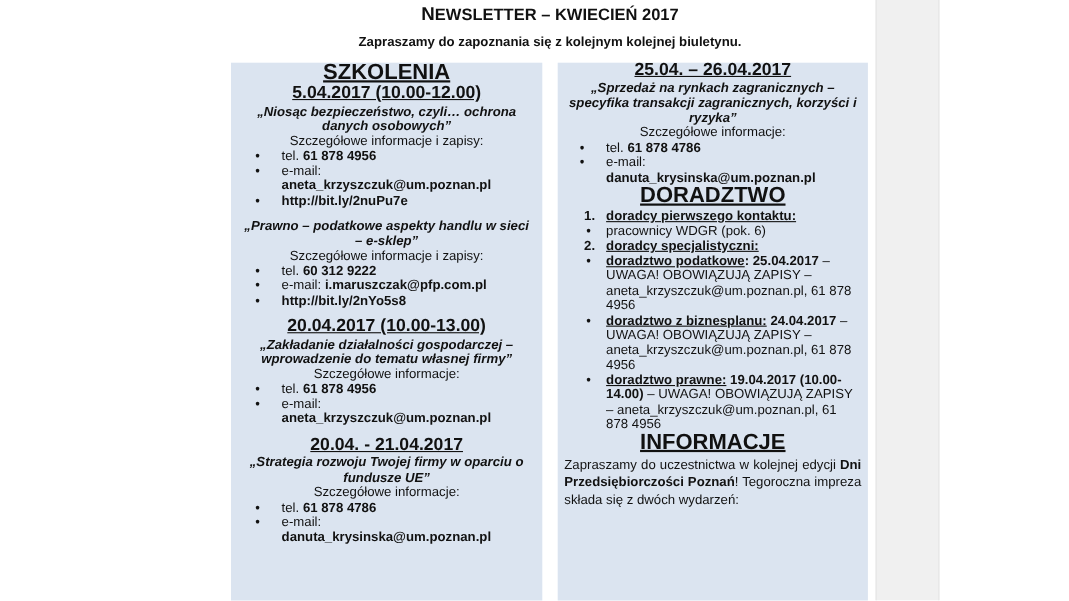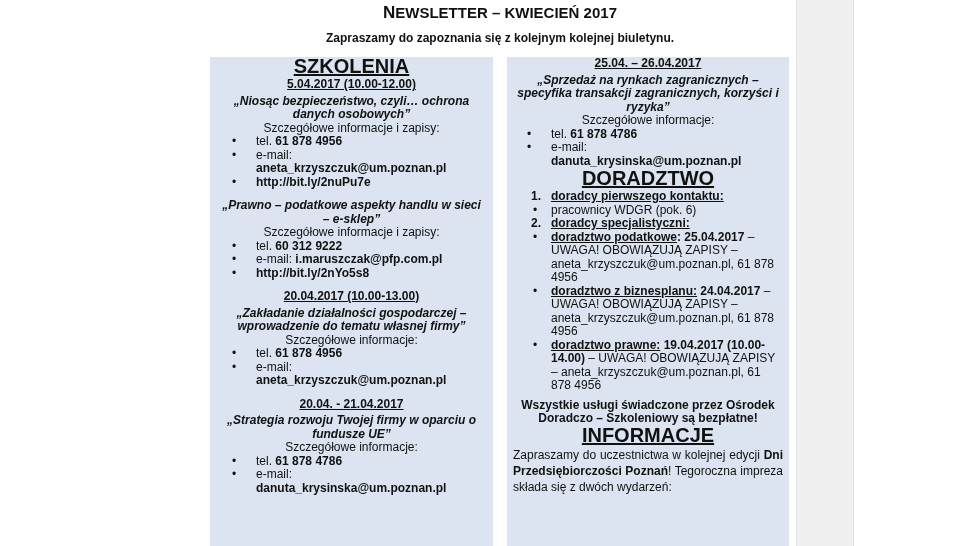--- a/index.html
+++ b/index.html
@@ -21,21 +21,21 @@
     font-size:12px; line-height:13.5px; box-sizing:border-box;
   }
   .col-left { left:210px; width:283px; padding:0 8px; }
   .col-right { left:507px; width:282px; padding:0 6px; }
   .sec-head {
     text-align:center; font-weight:bold; text-decoration:underline;
     font-size:20px; line-height:17px; margin:1px 0 3px;
   }
   .date {
     text-align:center; font-weight:bold; text-decoration:underline;
-    font-size:12px; margin:0 0 3px;
+    font-size:16px; margin:0 0 3px;
   }
   .event-title {
     text-align:center; font-weight:bold; font-style:italic;
   }
   .info-label { text-align:center; }
   ul.contacts { list-style:none; margin:0 0 6px; padding:0; }
   ul.contacts li { position:relative; padding-left:38px; }
   ul.contacts li::before {
     content:"\2022"; position:absolute; left:14px; top:0;
   }
@@ -120,19 +120,18 @@
 
   <div class="sec-head">DORADZTWO</div>
   <ul class="adv-list" style="margin-top:2px">
     <li class="num" data-num="1."><span class="u">doradcy pierwszego kontaktu:</span></li>
     <li class="bul">pracownicy WDGR (pok. 6)</li>
     <li class="num" data-num="2."><span class="u">doradcy specjalistyczni:</span></li>
     <li class="bul"><span class="u">doradztwo podatkowe</span><b>: </b><b>25.04.2017</b><span> – UWAGA! OBOWIĄZUJĄ ZAPISY – aneta_krzyszczuk@um.poznan.pl, 61 878 4956</span></li>
     <li class="bul"><span class="u">doradztwo z biznesplanu:</span><span> </span><b>24.04.2017</b><span> – UWAGA! OBOWIĄZUJĄ ZAPISY – aneta_krzyszczuk@um.poznan.pl, 61 878 4956</span></li>
     <li class="bul"><span class="u">doradztwo prawne:</span><span> </span><b>19.04.2017 (10.00-14.00)</b><span> – UWAGA! OBOWIĄZUJĄ ZAPISY – aneta_krzyszczuk@um.poznan.pl, 61 878 4956</span></li>
   </ul>
-  <div class="free">Wszystkie usługi świadczone przez Ośrodek Doradczo – Szkoleniowy są bezpłatne!</div>
 
   <div class="sec-head">INFORMACJE</div>
   <div class="info-text"><span>Zapraszamy do uczestnictwa w kolejnej edycji </span><b>Dni Przedsiębiorczości Poznań</b><span>! Tegoroczna impreza składa się z dwóch wydarzeń:</span></div>
 </div>
 
 <div class="sidebar-strip"></div>
 
 </body></html>

